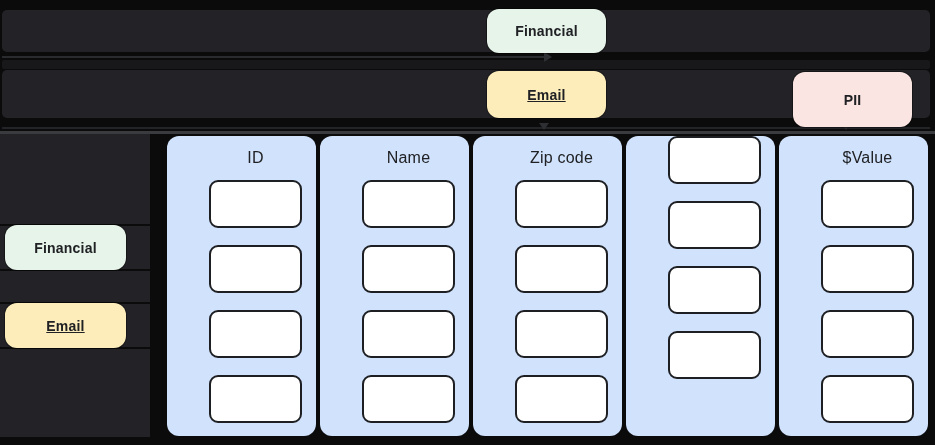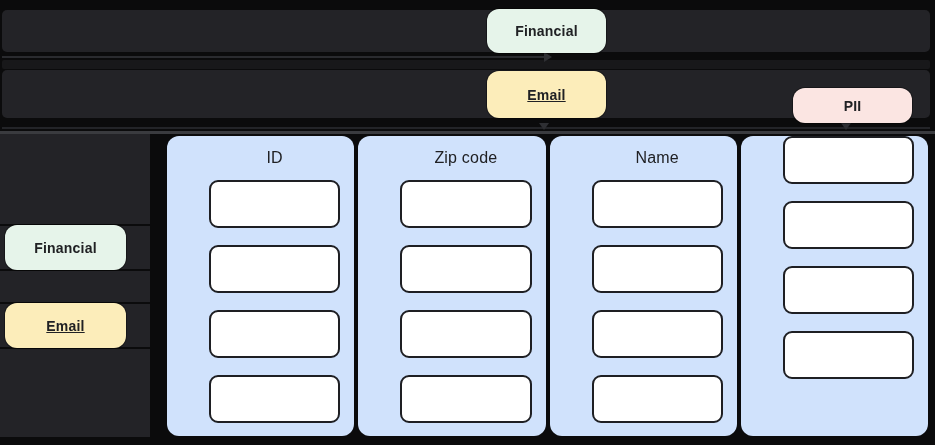--- a/index.html
+++ b/index.html
@@ -31,21 +31,21 @@
     position:absolute;display:flex;align-items:center;justify-content:center;
     border-radius:12px;font-size:14px;font-weight:bold;color:#202124;
     box-shadow:0 0 0 1px rgba(0,0,0,0.35);
     letter-spacing:.2px;
   }
   .tag.green{background:#e6f4ea;}
   .tag.yellow{background:#fcedba;text-decoration:underline;}
   .tag.pink{background:#fbe5e2;}
   .tag-financial-top{left:487px;top:9px;width:119px;height:44px;}
   .tag-email-top{left:487px;top:71px;width:119px;height:47px;}
-  .tag-pii-top{left:793px;top:88px;width:119px;height:35px;}
+  .tag-pii-top{left:793px;top:72px;width:119px;height:55px;}
 
   
   .toprule{position:absolute;left:0;top:131px;width:935px;height:3px;background:#3a3b3f;}
 
   
   .left-panel{position:absolute;left:0;top:134px;width:150px;height:303px;background:#232327;}
   .left-panel .divider{position:absolute;left:0;width:150px;height:2px;background:#0b0b0c;}
   .tag-financial-left{left:5px;top:225px;width:121px;height:45px;}
   .tag-email-left{left:5px;top:303px;width:121px;height:45px;}
 
@@ -115,43 +115,52 @@
       <div class="col-header">ID</div>
       <div class="cells">
         <div class="cell"></div>
         <div class="cell"></div>
         <div class="cell"></div>
         <div class="cell"></div>
       </div>
     </div>
 
     <div class="col">
-      <div class="col-header">Zip code</div>
+      <div class="col-header">Name</div>
       <div class="cells">
         <div class="cell"></div>
         <div class="cell"></div>
         <div class="cell"></div>
         <div class="cell"></div>
       </div>
     </div>
 
     <div class="col">
-      <div class="col-header">Name</div>
+      <div class="col-header">Zip code</div>
       <div class="cells">
         <div class="cell"></div>
         <div class="cell"></div>
         <div class="cell"></div>
         <div class="cell"></div>
       </div>
     </div>
 
     <div class="col">
       <div class="cells">
         <div class="cell"></div>
         <div class="cell"></div>
         <div class="cell"></div>
         <div class="cell"></div>
       </div>
     </div>
 
+    <div class="col">
+      <div class="col-header">$Value</div>
+      <div class="cells">
+        <div class="cell"></div>
+        <div class="cell"></div>
+        <div class="cell"></div>
+        <div class="cell"></div>
+      </div>
+    </div>
 
   </div>
 </div>
 
 </body></html>

